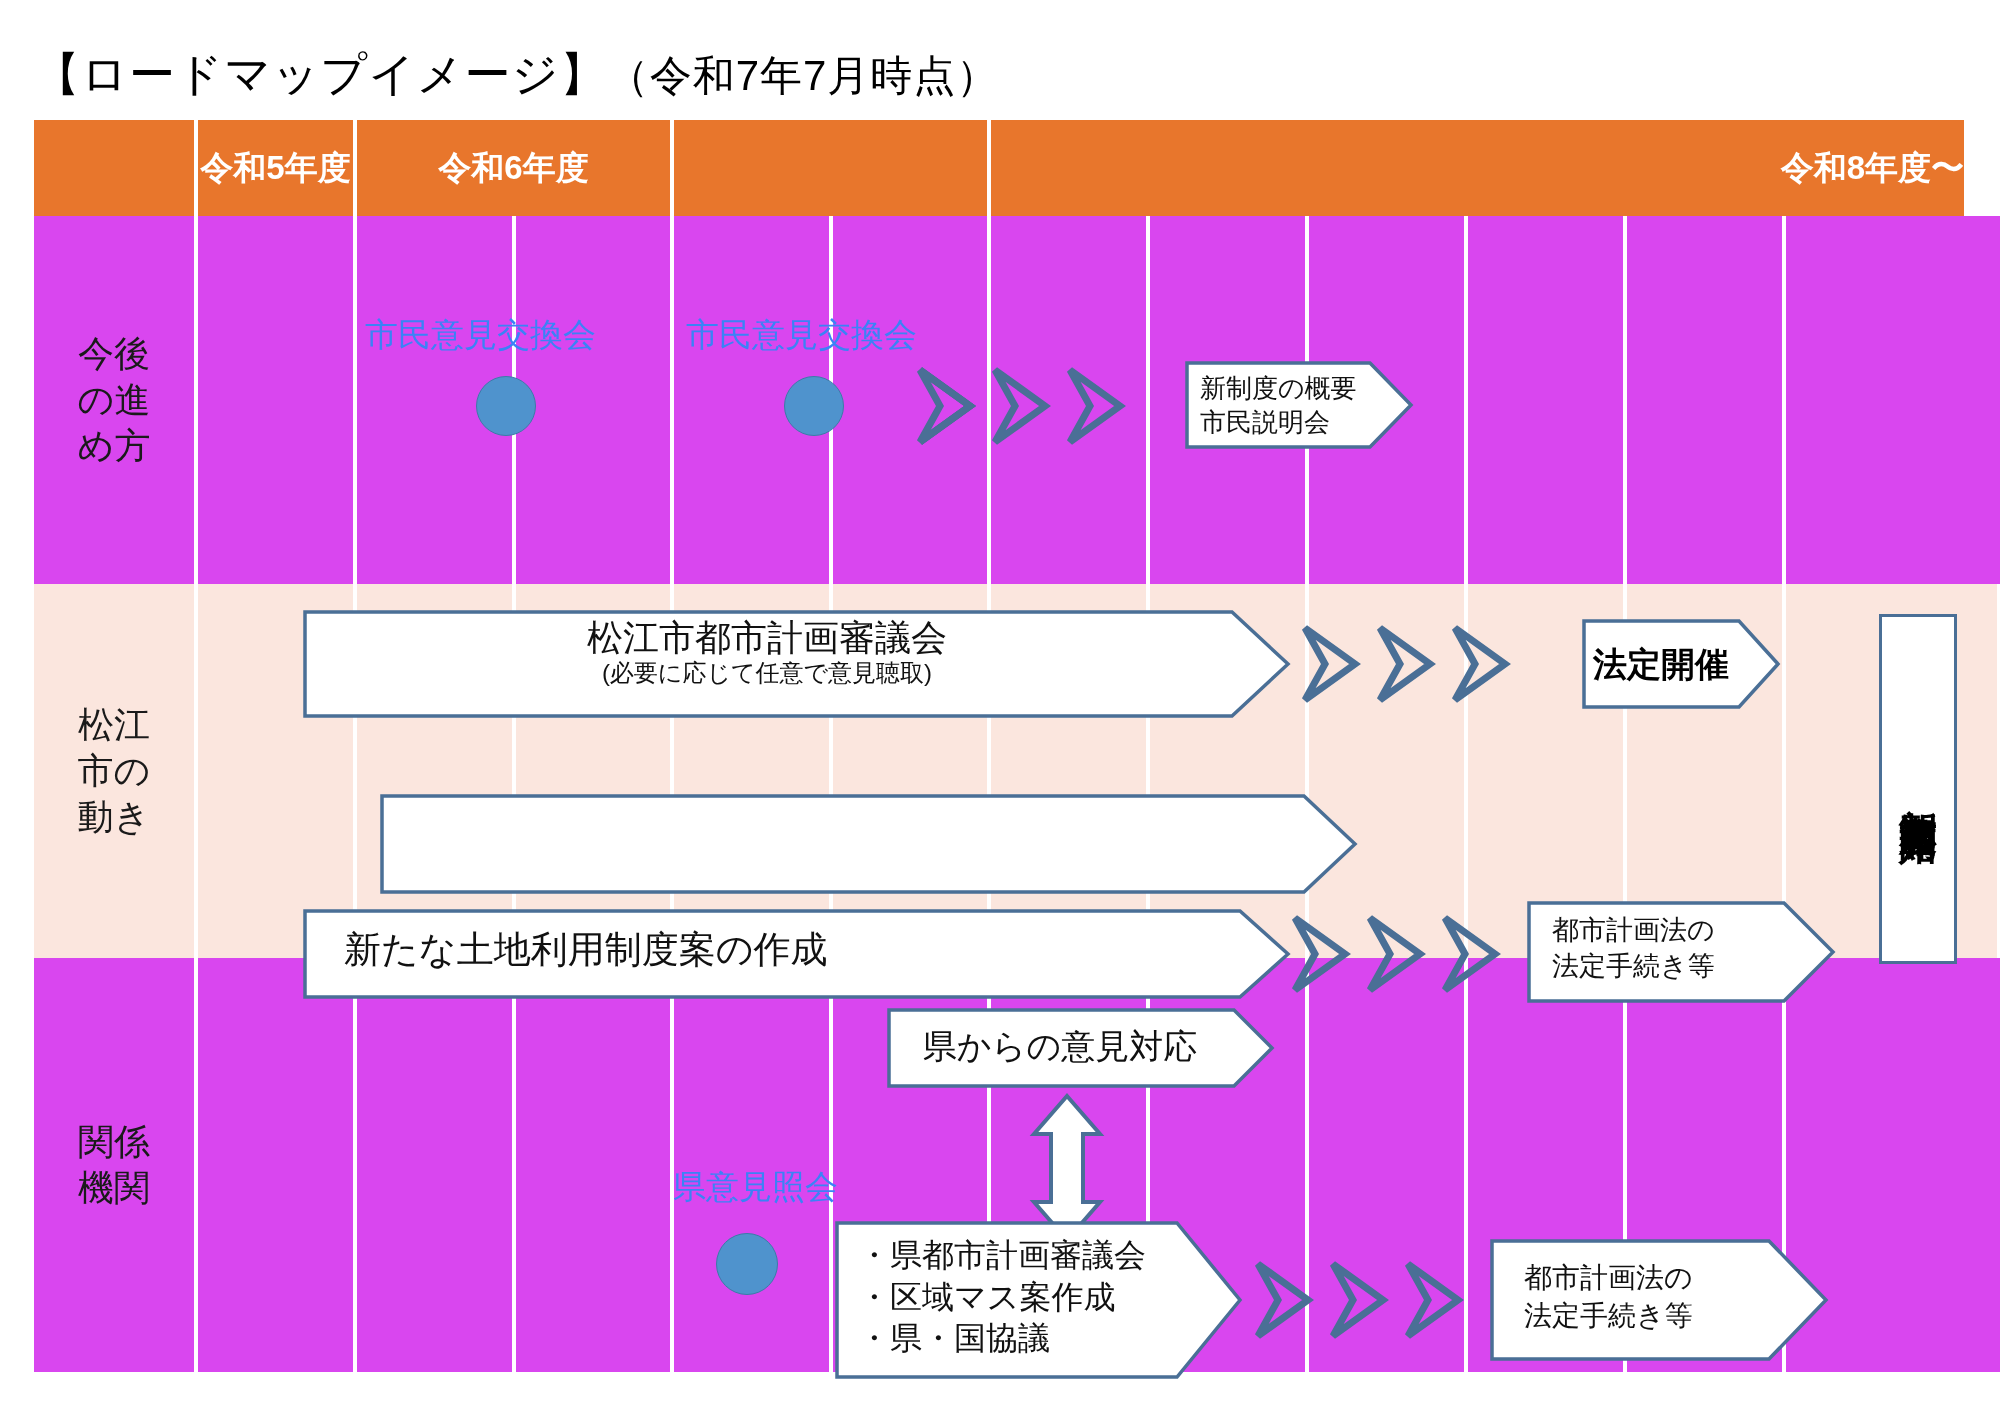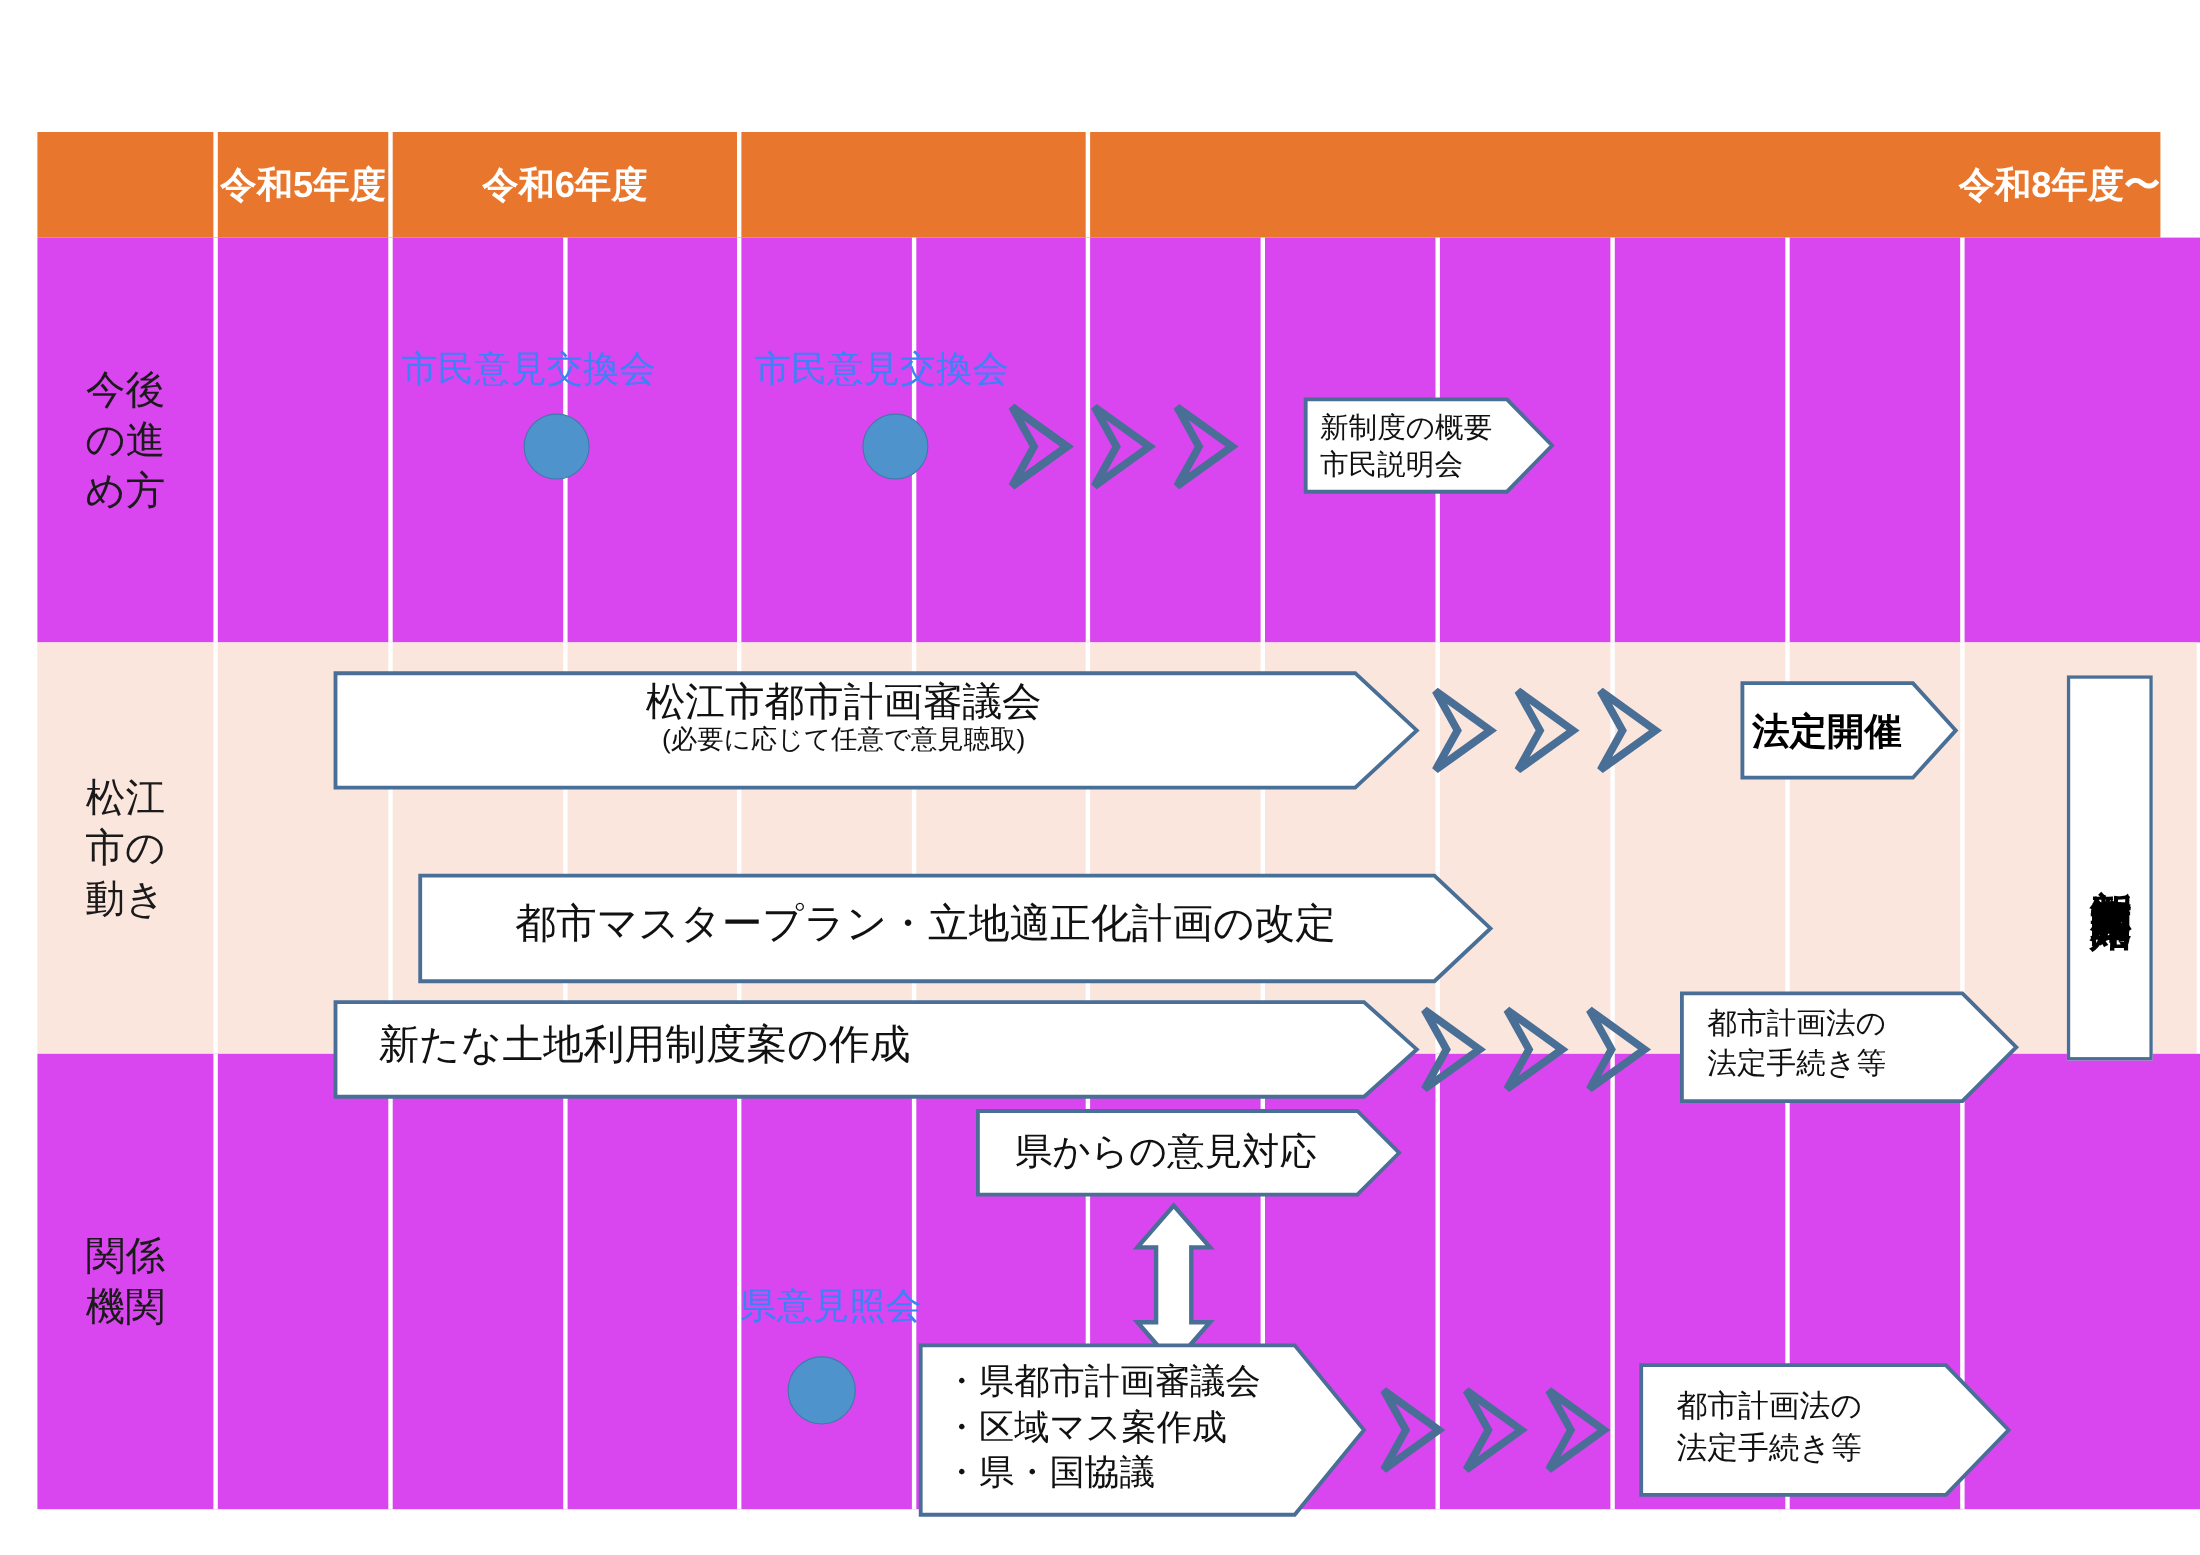--- a/index.html
+++ b/index.html
@@ -68,20 +68,23 @@
     font-size:32px;text-align:left;line-height:1.30;
   }
   .sub{font-size:24px;}
   .bold{font-weight:bold;}
 </style>
 </head>
 <body>
 
 <div id="root">
 
+  <div class="title">
+    <span>【ロードマップイメージ】</span><span class="paren">（令和7年7月時点）</span>
+  </div>
 
   <div class="grid">
 
     <div class="hdr">
       <div class="hdr-cell" style="left:0;width:160px;"></div>
       <div class="hdr-sep" style="left:160px;"></div>
       <div class="hdr-cell" style="left:164px;width:155px;flex-direction:row;">
         <span>令和</span>
         <span>5年度</span>
       </div>
@@ -200,21 +203,20 @@
     </svg>
 
     <svg style="position:absolute;left:1547px;top:498px;" width="200" height="92" viewBox="0 0 200 92">
       <path d="M3,3 H158 L197,46 L158,89 H3 Z" fill="#ffffff" stroke="#4a6f96" stroke-width="3.5"></path>
     </svg>
     <div class="bold" style="position:absolute;left:1547px;top:522px;width:160px;text-align:center;font-size:34px;color:#000;">法定開催</div>
 
     <svg style="position:absolute;left:345px;top:673px;" width="980" height="102" viewBox="0 0 980 102">
       <path d="M3,3 H925 L976,51 L925,99 H3 Z" fill="#ffffff" stroke="#4a6f96" stroke-width="3.5"></path>
     </svg>
-    <div style="position:absolute;left:345px;top:695px;width:925px;text-align:center;font-size:37px;color:#111;">都市マスタープラン・立地適正化計画の改定</div>
 
     <svg style="position:absolute;left:268px;top:788px;" width="990" height="92" viewBox="0 0 990 92">
       <path d="M3,3 H938 L986,46 L938,89 H3 Z" fill="#ffffff" stroke="#4a6f96" stroke-width="3.5"></path>
     </svg>
     <div style="position:absolute;left:310px;top:805px;width:880px;text-align:left;font-size:37px;color:#111;">新たな土地利用制度案の作成</div>
 
     <svg class="chev" style="left:1255px;top:792px;" width="72" height="84" viewBox="0 0 72 84">
       <path d="M6,6 L56,42 L6,78 L26,42 Z" fill="none" stroke="#4a6f96" stroke-width="7"></path>
     </svg>
     <svg class="chev" style="left:1330px;top:792px;" width="72" height="84" viewBox="0 0 72 84">

